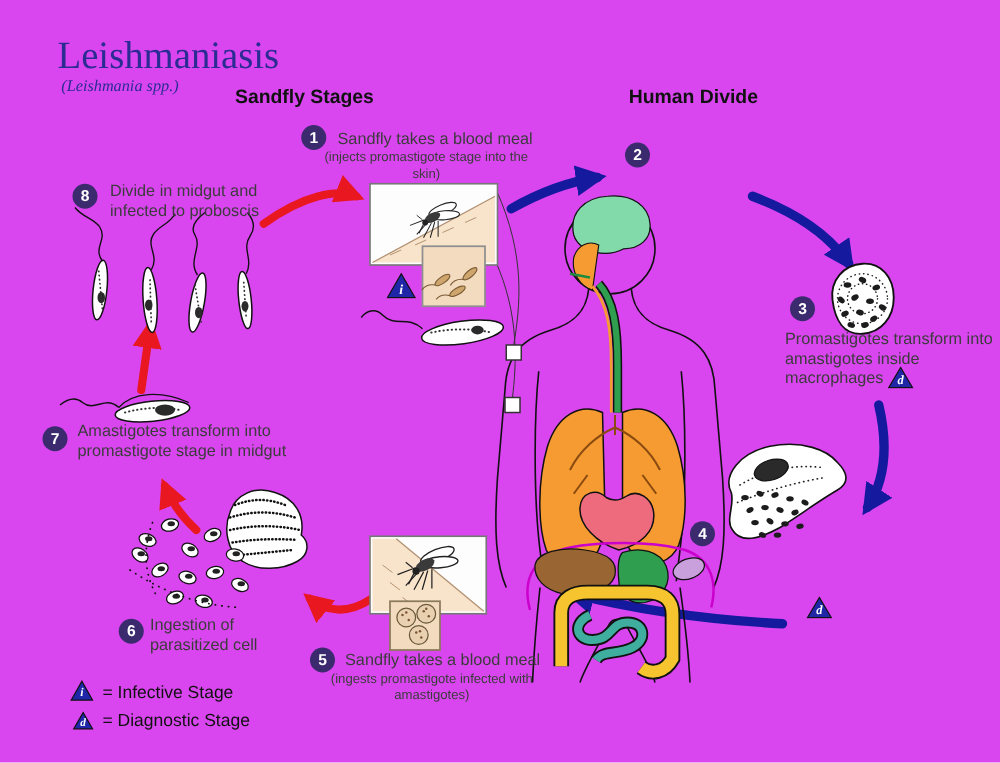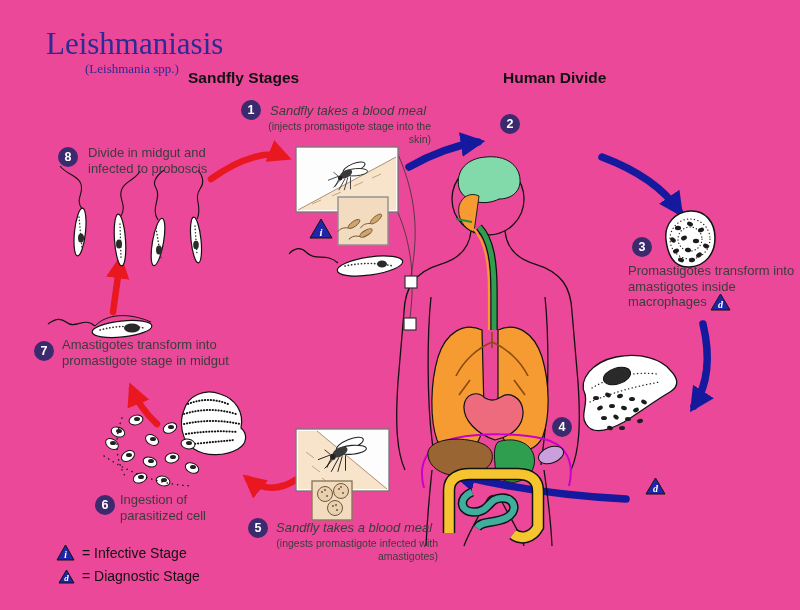--- a/index.html
+++ b/index.html
@@ -1,29 +1,29 @@
 <!DOCTYPE html>
 <html style="--title-blue: #2b2b94; --heading-black: #111111; --body-text: #3c3c3c; --step-circle: #3b2a6e; --red-arrow: #e81720; --blue-arrow: #15199e; --marker-triangle: #1f27a8; --skin-tan: #f8e3cb;"><head>
 <meta charset="utf-8">
 <style>
   html,body{margin:0;padding:0;background:#fff;}
-  #stage{position:relative;width:800px;height:610px;background:#ec4899;overflow:hidden;
+  #stage{position:relative;width:800px;height:610px;background:#d946ef;overflow:hidden;
          font-family:"Liberation Sans",sans-serif;}
   #art{position:absolute;left:0;top:0;z-index:0;}
   .txt{position:absolute;z-index:2;font-size:13px;line-height:1.2;color:var(--body-text,#3c3c3c);}
-  .nowrap{white-space:nowrap;font-style:italic;}
-  .note{position:absolute;z-index:2;font-size:10.5px;line-height:1.25;color:var(--body-text,#3c3c3c);text-align:right;}
+  .nowrap{white-space:nowrap;}
+  .note{position:absolute;z-index:2;font-size:10.5px;line-height:1.25;color:var(--body-text,#3c3c3c);text-align:center;}
   .num{position:absolute;z-index:3;width:20px;height:20px;border-radius:50%;
        background:var(--step-circle,#3b2a6e);color:#fff;font-size:12.5px;font-weight:bold;
        text-align:center;line-height:20px;}
   .hdr{position:absolute;z-index:2;font-size:15.5px;font-weight:bold;color:var(--heading-black,#111);}
   .title{position:absolute;left:46px;top:26px;z-index:2;font-family:"Liberation Serif",serif;
          font-size:31px;color:var(--title-blue,#2b2b94);}
   .subtitle{position:absolute;left:49px;top:61px;z-index:2;font-family:"Liberation Serif",serif;
-            font-size:13px;color:var(--title-blue,#2b2b94);margin-left:36px;}
+            font-style:italic;font-size:13px;color:var(--title-blue,#2b2b94);}
   .tri{position:absolute;z-index:3;}
   .tri svg{display:block;}
   .tri .letter{position:absolute;left:0;right:0;bottom:1px;text-align:center;color:#fff;
                font-family:"Liberation Serif",serif;font-style:italic;font-weight:bold;}
   .lgrow{position:absolute;z-index:2;display:flex;align-items:center;gap:7px;}
   .lgrow .lbl{font-size:14px;color:#111;}
   
   .c1{left:241px;top:100px}.c2{left:500px;top:114px}.c3{left:632px;top:237px}
   .c4{left:552px;top:417px}.c5{left:248px;top:518px}.c6{left:95px;top:495px}
   .c7{left:34px;top:341px}.c8{left:58px;top:147px}

